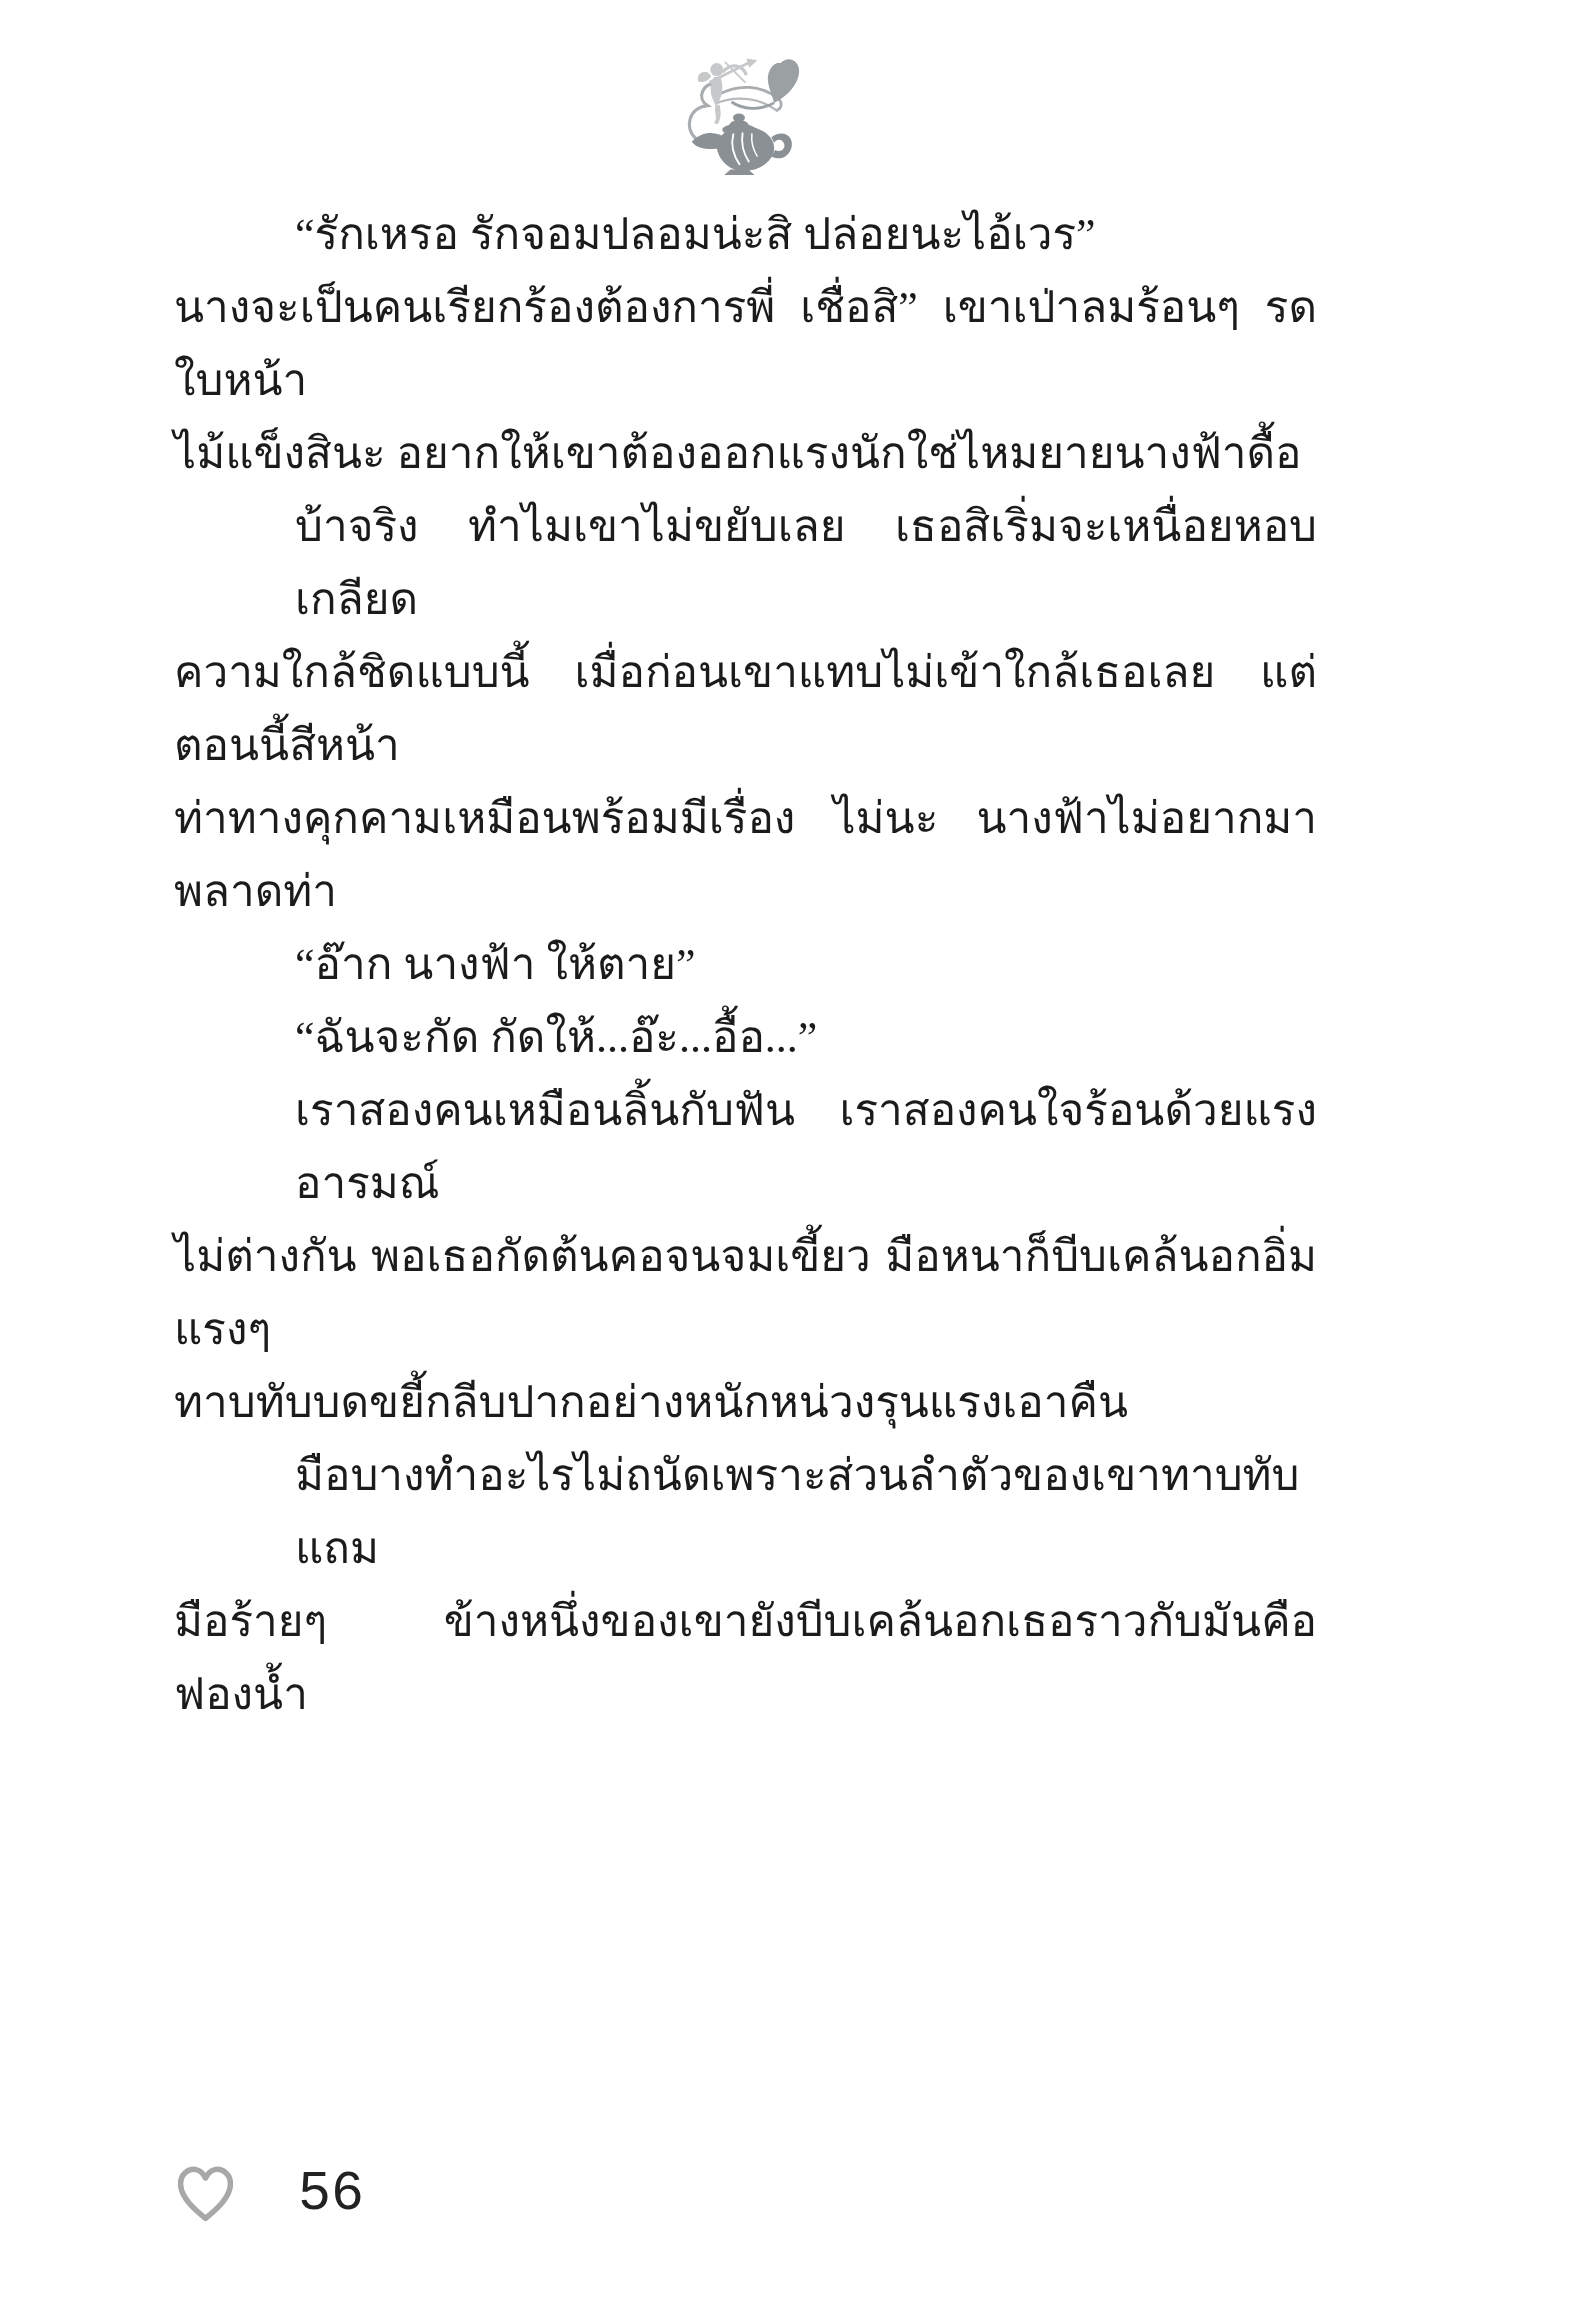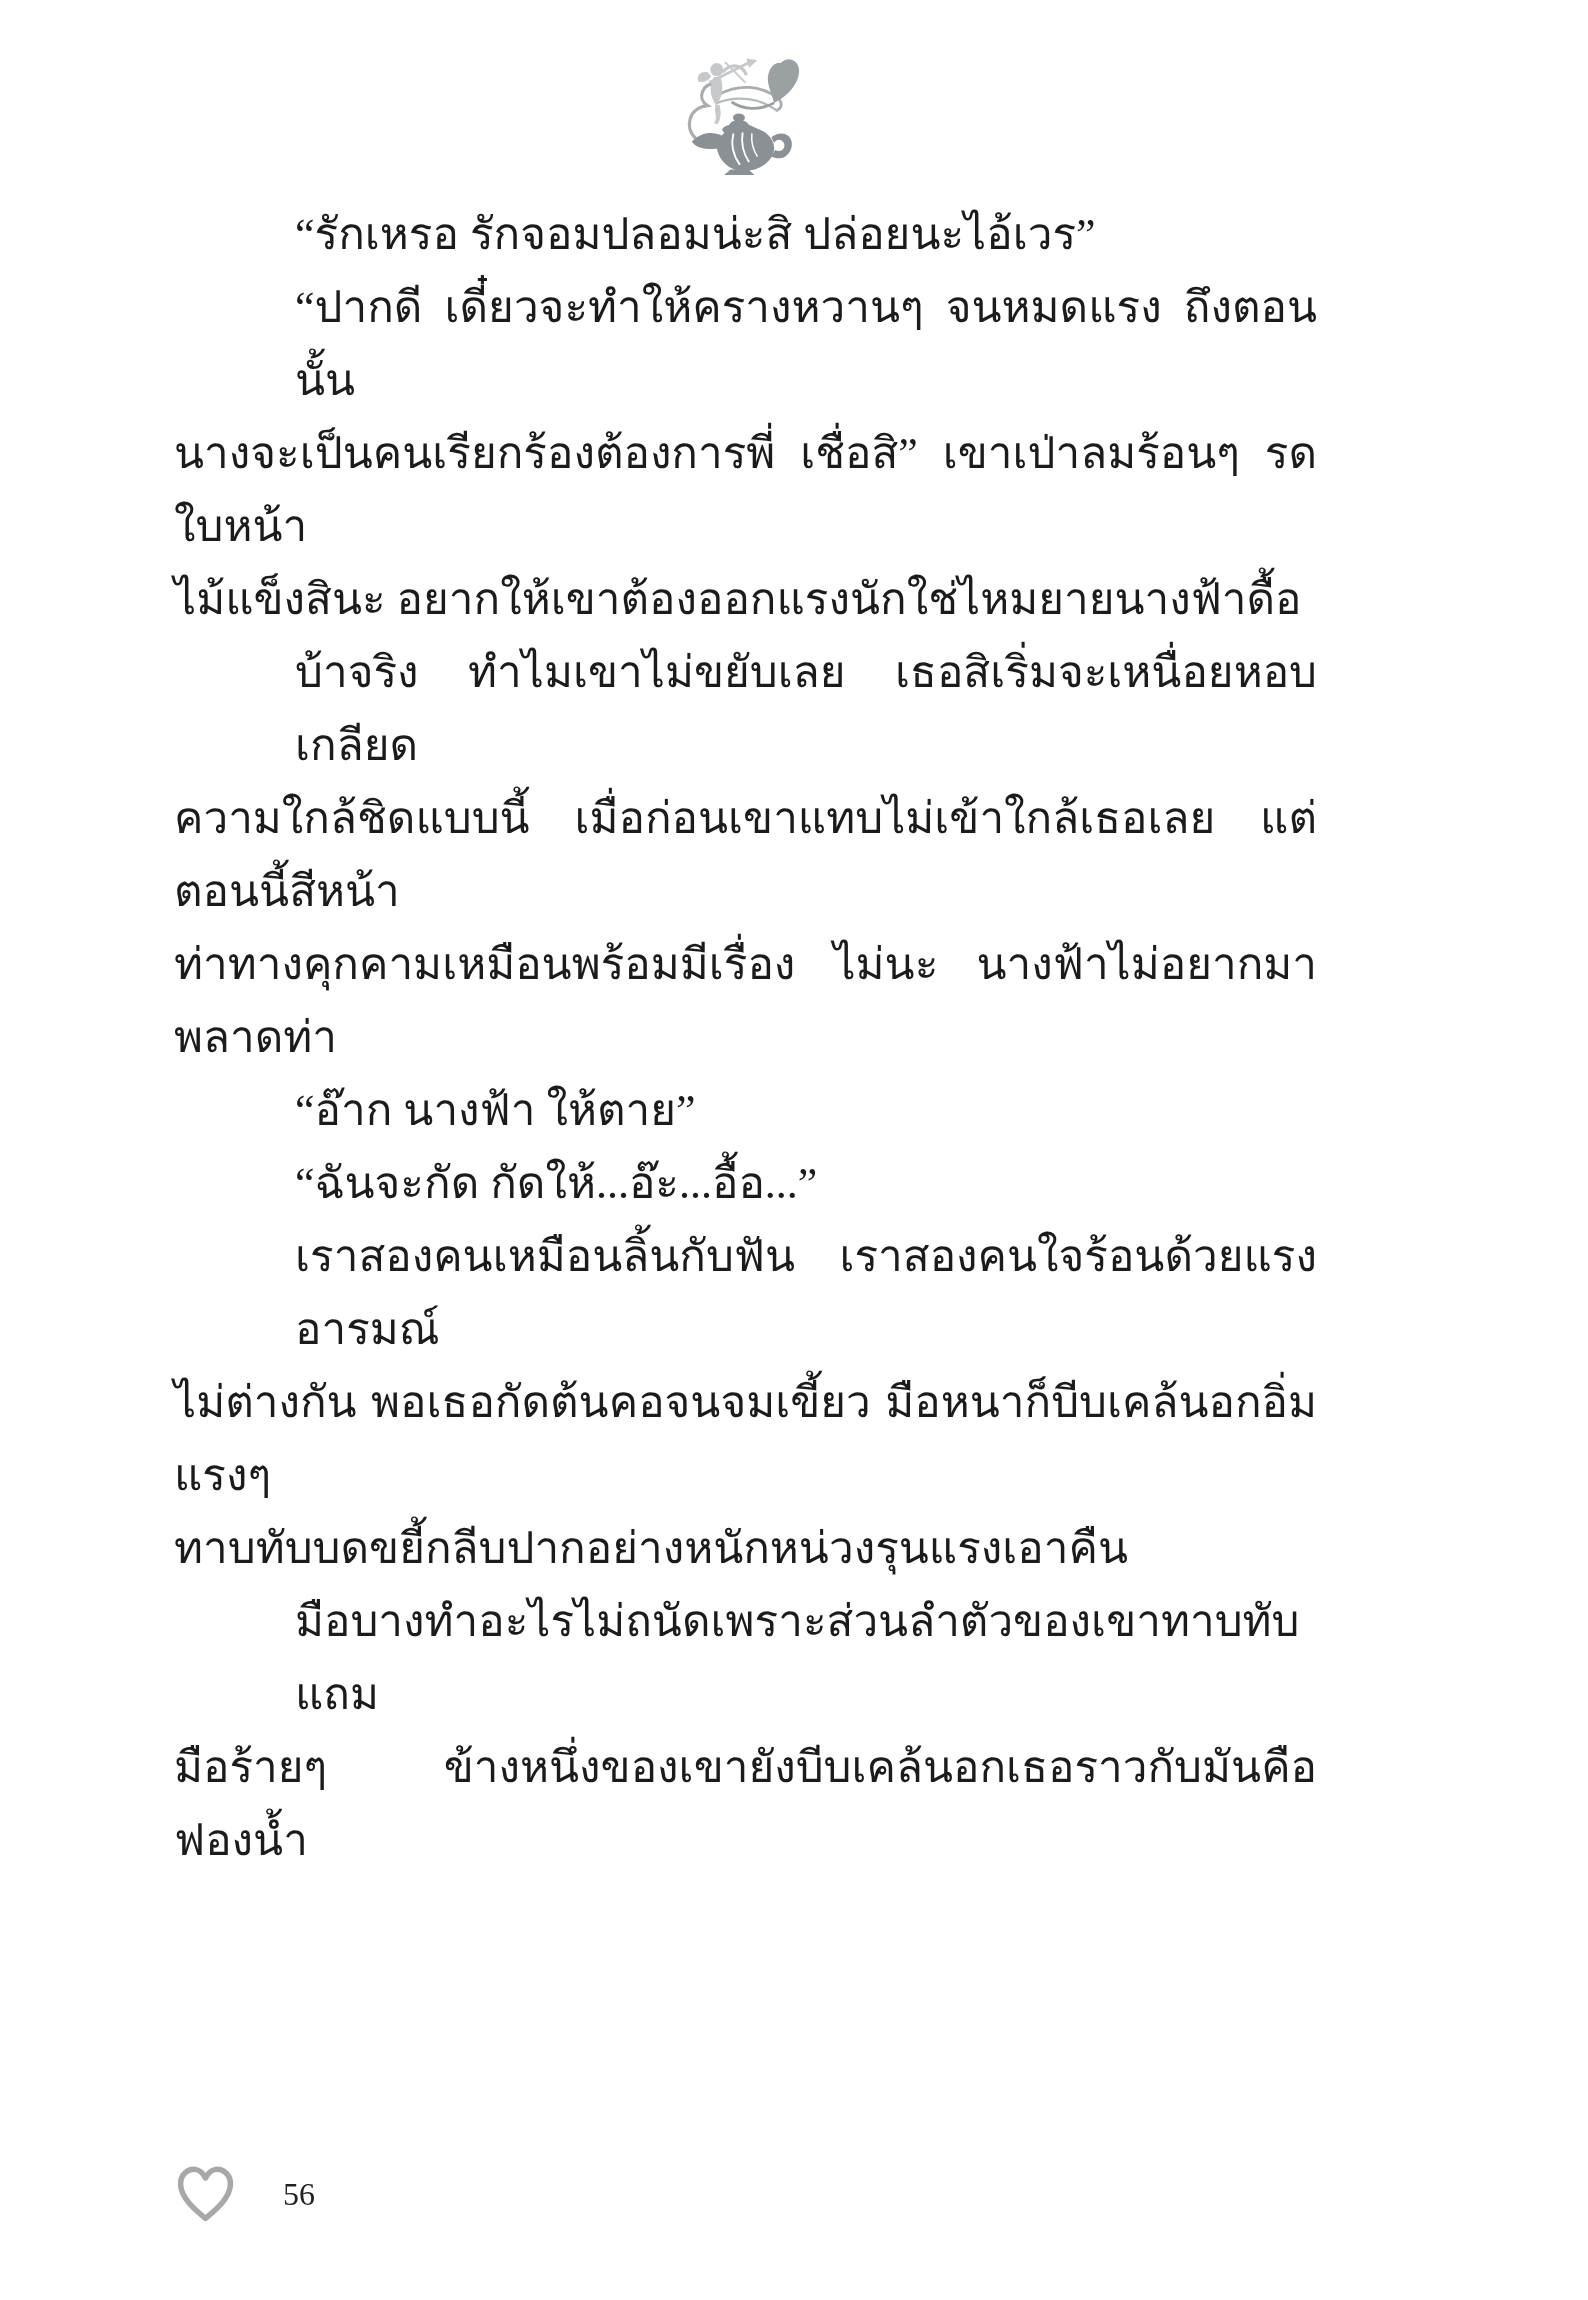--- a/index.html
+++ b/index.html
@@ -24,22 +24,22 @@
   .line{text-align:left;}
   .line.justify{text-align:justify;text-align-last:justify;}
   .line.indent{padding-left:121px;}
   
   .footer{
     position:absolute;left:176px;top:2158px;height:72px;
     display:flex;align-items:center;
   }
   .footer .heart{width:59px;height:63px;flex:0 0 auto;}
   .footer .pagenum{
-    margin-left:48px;font-size:32px;color:#222;
-    font-family:Liberation Serif, serif;
+    margin-left:63px;font-size:55px;color:#222;
+    font-family:Liberation Mono, monospace;
   }
   .footer .booktitle{
     margin-left:35px;font-size:43px;font-weight:600;color:#1b1b1b;
   }
 </style>
 </head>
 <body>
 
 <div class="page">
 
@@ -76,21 +76,20 @@
       <path d="M93,92 C106,83 117,91 115,102 C113,113 102,118 93,113 L97,106 C103,109 108,105 107,100 C106,94 99,93 96,98 Z"></path>
       <path d="M49,127 L68,127 L75,133 L42,133 Z"></path>
       <path d="M52,88 C49,100 52,112 59,122" fill="none" stroke="#ffffff" stroke-width="2"></path>
       <path d="M62,87 C60,99 63,110 69,119" fill="none" stroke="#ffffff" stroke-width="2"></path>
       <path d="M72,88 C71,98 74,107 78,113" fill="none" stroke="#ffffff" stroke-width="1.6"></path>
     </g>
   </svg>
 
   <div class="text-block">
       <div class="line indent">“รักเหรอ รักจอมปลอมน่ะสิ ปล่อยนะไอ้เวร”</div>
-      <div class="line indent justify">“ปากดี เดี๋ยวจะทำให้ครางหวานๆ จนหมดแรง ถึงตอนนั้น</div>
       <div class="line justify">นางจะเป็นคนเรียกร้องต้องการพี่ เชื่อสิ” เขาเป่าลมร้อนๆ รดใบหน้า</div>
       <div class="line">ไม้แข็งสินะ อยากให้เขาต้องออกแรงนักใช่ไหมยายนางฟ้าดื้อ</div>
       <div class="line indent justify">บ้าจริง ทำไมเขาไม่ขยับเลย เธอสิเริ่มจะเหนื่อยหอบ เกลียด</div>
       <div class="line justify">ความใกล้ชิดแบบนี้ เมื่อก่อนเขาแทบไม่เข้าใกล้เธอเลย แต่ตอนนี้สีหน้า</div>
       <div class="line justify">ท่าทางคุกคามเหมือนพร้อมมีเรื่อง ไม่นะ นางฟ้าไม่อยากมาพลาดท่า</div>
       <div class="line indent">“อ๊าก นางฟ้า ให้ตาย”</div>
       <div class="line indent">“ฉันจะกัด กัดให้...อ๊ะ...อื้อ...”</div>
       <div class="line indent justify">เราสองคนเหมือนลิ้นกับฟัน เราสองคนใจร้อนด้วยแรงอารมณ์</div>
       <div class="line justify">ไม่ต่างกัน พอเธอกัดต้นคอจนจมเขี้ยว มือหนาก็บีบเคล้นอกอิ่มแรงๆ</div>
       <div class="line">ทาบทับบดขยี้กลีบปากอย่างหนักหน่วงรุนแรงเอาคืน</div>

